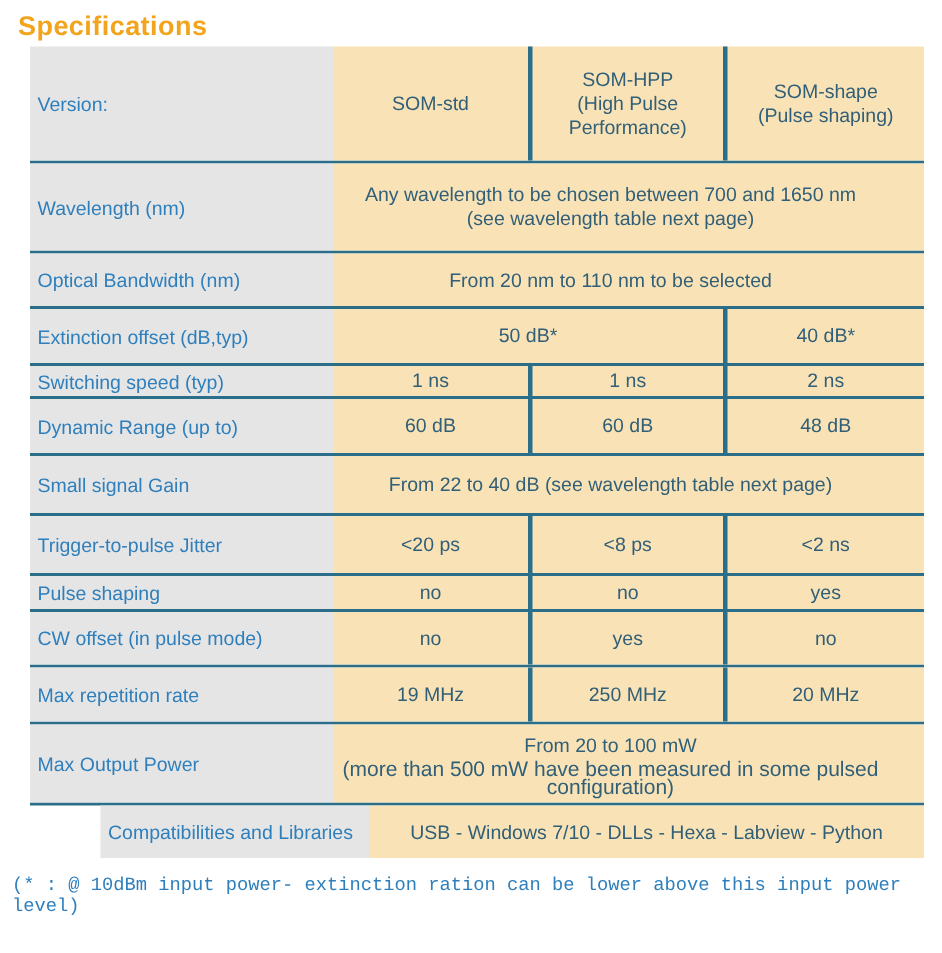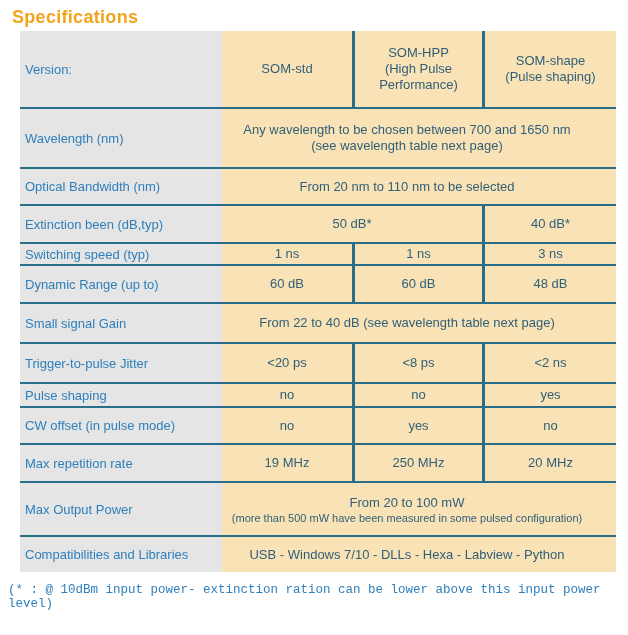--- a/index.html
+++ b/index.html
@@ -12,21 +12,21 @@
   }
   .title {
     margin: 7px 0 0 12px;
     font-size: 18px;
     font-weight: bold;
     letter-spacing: 0.3px;
     color: #F1A41C;
   }
   .spec-table { margin: 3px 0 0 20px; width: 596px; }
   .row { display: flex; border-bottom: 2px solid #2B6E8A; }
-  .row.last { border-bottom: none; }
+  .row.last { border-bottom: none; margin-left: 47px; }
   .label-cell {
     width: 202px;
     display: flex; align-items: center;
     padding-left: 5px;
     color: #2E7FBC;
     font-size: 13px;
     background: #e5e5e5;
   }
   .vals { width: 394px; background: #F9E3B6; display: flex; }
   .cell {
@@ -36,21 +36,21 @@
     color: #315F78;
     font-size: 13px; line-height: 16px;
   }
   .c1 { width: 130px; }
   .c2 { width: 130px; border-left: 3px solid #2B6E8A; }
   .c3 { width: 134px; border-left: 3px solid #2B6E8A; }
   .cmerged { width: 370px; }
   .cspan12 { width: 260px; }
   .wrap-narrow { max-width: 348px; }
   .col-sub { font-size: 13px; line-height: 16px; }
-  .sub-note { font-size: 11px; line-height: 12px; margin-top: 1px; }
+  .sub-note { font-size: 14px; line-height: 12px; margin-top: 1px; }
   .footnote {
     margin: 11px 0 0 8px;
     font-size: 12.5px;
     color: #2E7FBC;
     font-family: Liberation Mono, monospace;
   }
 </style>
 </head>
 <body>
 
@@ -87,33 +87,33 @@
     </div>
 
     <div class="row" style="height:37px">
       <div class="label-cell">Optical Bandwidth (nm)</div>
       <div class="vals">
         <div class="cell cmerged">From 20 nm to 110 nm to be selected</div>
       </div>
     </div>
 
     <div class="row" style="height:38px">
-      <div class="label-cell">Extinction been (dB,typ)</div>
+      <div class="label-cell">Extinction offset (dB,typ)</div>
       <div class="vals">
         <div class="cell cspan12">50 dB*</div>
         <div class="cell c3">40 dB*</div>
       </div>
     </div>
 
     <div class="row" style="height:22px">
       <div class="label-cell">Switching speed (typ)</div>
       <div class="vals">
         <div class="cell c1">1 ns</div>
         <div class="cell c2">1 ns</div>
-        <div class="cell c3">3 ns</div>
+        <div class="cell c3">2 ns</div>
       </div>
     </div>
 
     <div class="row" style="height:38px">
       <div class="label-cell">Dynamic Range (up to)</div>
       <div class="vals">
         <div class="cell c1">60 dB</div>
         <div class="cell c2">60 dB</div>
         <div class="cell c3">48 dB</div>
       </div>

